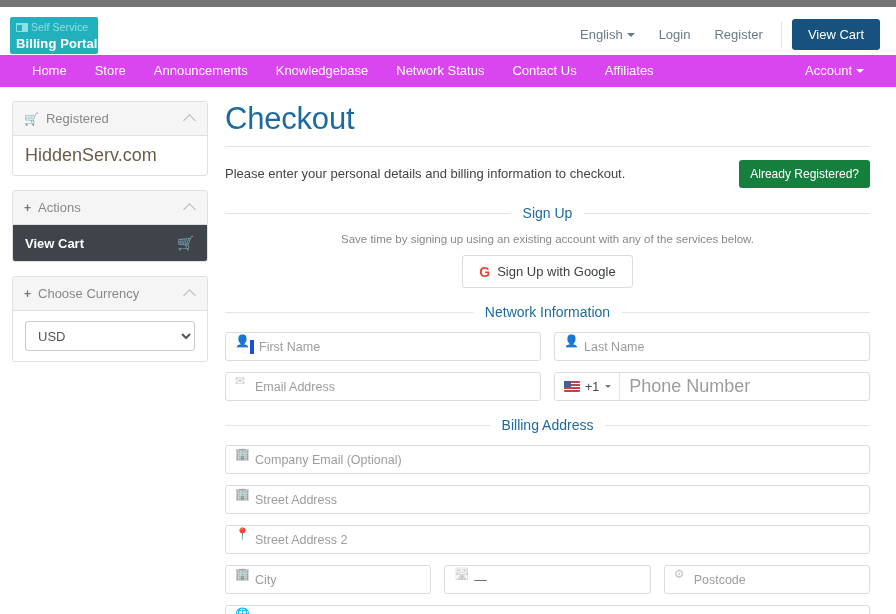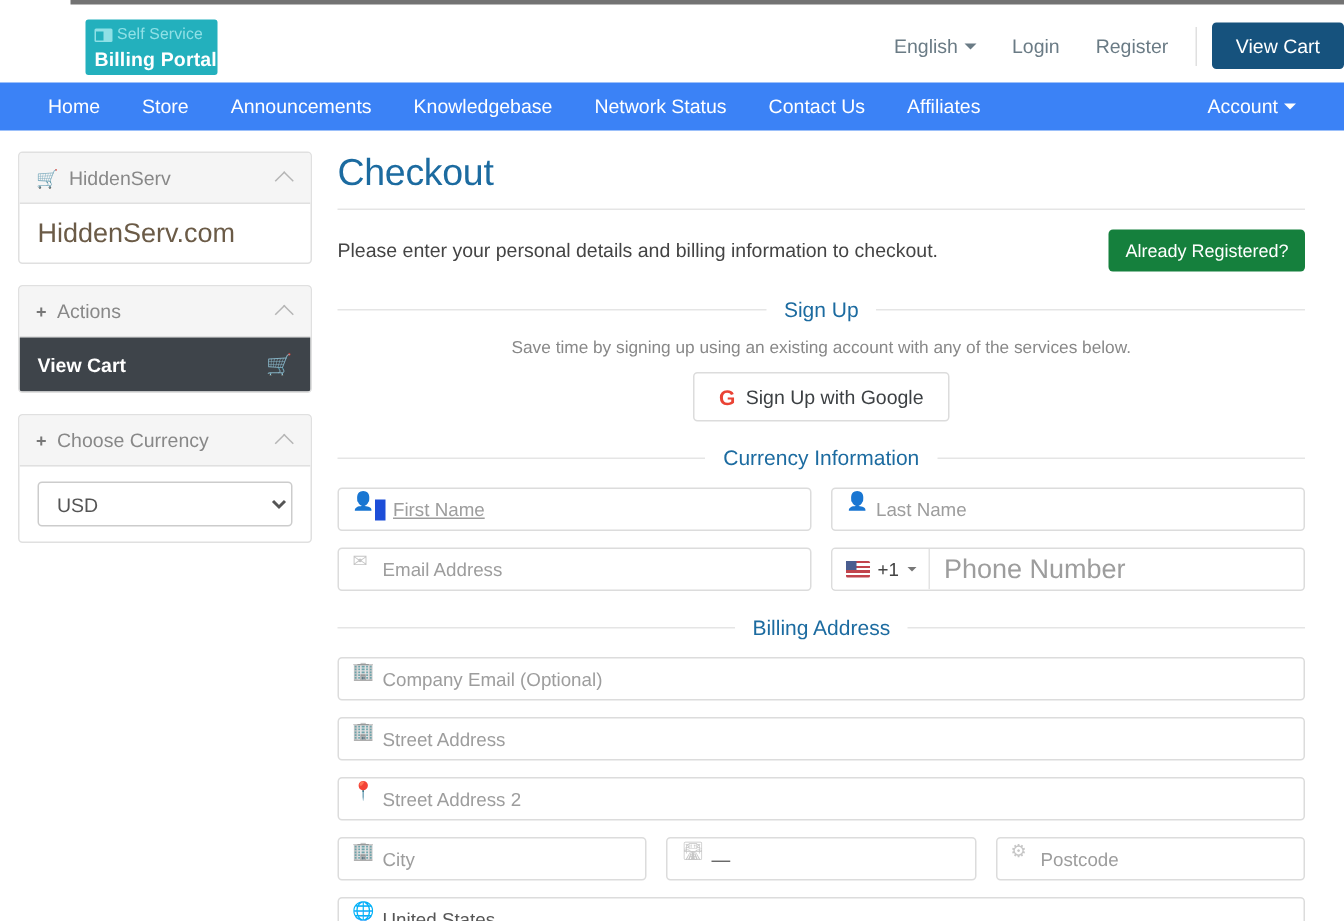--- a/index.html
+++ b/index.html
@@ -11,22 +11,21 @@
     font-size: 13px;
     color: #333333;
     overflow: hidden;
   }
 
   
   .topbar {
     position: relative;
     height: 55px;
     background: #ffffff;
-    border-top: 3px solid #737373;
-    margin-left: 47px;
+    border-top: 7px solid #737373;
   }
   .logo-box {
     position: absolute;
     left: 10px; top: 10px;
     width: 88px; height: 37px;
     background: #23b0bd;
     border-radius: 2px;
     padding: 4px 6px 0 6px;
     line-height: 1;
   }
@@ -57,21 +56,21 @@
     font-size: 13px;
     font-weight: bold;
     color: #ffffff;
     margin-top: 3px;
     letter-spacing: .1px;
     white-space: nowrap;
   }
 
   .top-right {
     position: absolute;
-    right: 0; top: 0;
+    right: 16px; top: 0;
     height: 55px;
     display: flex;
     align-items: center;
     gap: 0;
   }
   .top-link {
     color: #6a7b85;
     text-decoration: none;
     font-size: 13px;
     padding: 0 12px;
@@ -101,21 +100,21 @@
     font-size: 13px;
     font-family: inherit;
     padding: 8px 16px;
     cursor: pointer;
     white-space: nowrap;
   }
 
   
   .navbar {
     height: 32px;
-    background: #3b82f6;
+    background: #d946ef;
     display: flex;
     align-items: center;
     padding: 0 18px;
     position: relative;
   }
   .nav-item {
     color: #ffffff;
     font-size: 13px;
     text-decoration: none;
     padding: 0 14px;
@@ -205,21 +204,21 @@
   }
 
   
   .content {
     flex: 1;
     padding-left: 17px;
     padding-right: 14px;
   }
   h1.page-title {
     margin: 0;
-    font-size: 25px;
+    font-size: 31px;
     font-weight: normal;
     color: #1c6ba0;
     letter-spacing: -0.2px;
     padding-bottom: 9px;
     border-bottom: 1px solid #e5e5e5;
   }
   .intro-row {
     display: flex;
     align-items: center;
     justify-content: space-between;
@@ -307,21 +306,21 @@
     padding-left: 29px;
     padding-right: 8px;
     font-size: 12.5px;
     color: #9d9d9d;
     white-space: nowrap;
     overflow: hidden;
     text-overflow: ellipsis;
     width: 100%;
   }
   .field .f-text.filled { color: #555555; }
-  .field.focused .f-text { border-left: 7px solid #1d4ed8; padding-left: 5px; margin-left: 24px; width:auto;text-decoration:underline; }
+  .field.focused .f-text { border-left: 4px solid #1d4ed8; padding-left: 5px; margin-left: 24px; width:auto; }
 
   
   .phone-field { display: flex; align-items: stretch; }
   .phone-flag-btn {
     display: flex;
     align-items: center;
     gap: 5px;
     padding: 0 8px 0 9px;
     border-right: 1px solid #e3e3e3;
     background: #fff;
@@ -405,21 +404,21 @@
   </div>
 </div>
 
 <div class="page">
 
   <div class="sidebar">
 
     <div class="panel">
       <div class="panel-head">
         <span class="ph-icon">🛒</span>
-        <span class="ph-title">HiddenServ</span>
+        <span class="ph-title">Registered</span>
         <span class="chev-up"></span>
       </div>
       <a class="panel-list-item">HiddenServ.com</a>
     </div>
 
     <div class="panel">
       <div class="panel-head">
         <span class="ph-icon">
             <b>+</b>
           </span>
@@ -463,21 +462,21 @@
     </div>
     <div class="signup-note">Save time by signing up using an existing account with any of the services below.</div>
     <div class="signup-btn-wrap">
       <button class="btn-google">
         <span class="g-glyph">G</span>
         <span>Sign Up with Google</span>
       </button>
     </div>
 
     <div class="legend">
-      <span class="legend-text">Currency Information</span>
+      <span class="legend-text">Network Information</span>
     </div>
 
     <div class="row">
       <div class="col">
         <div class="field focused">
           <span class="f-icon ic ic-user">👤</span>
           <span class="f-text">First Name</span>
         </div>
       </div>
       <div class="col">

